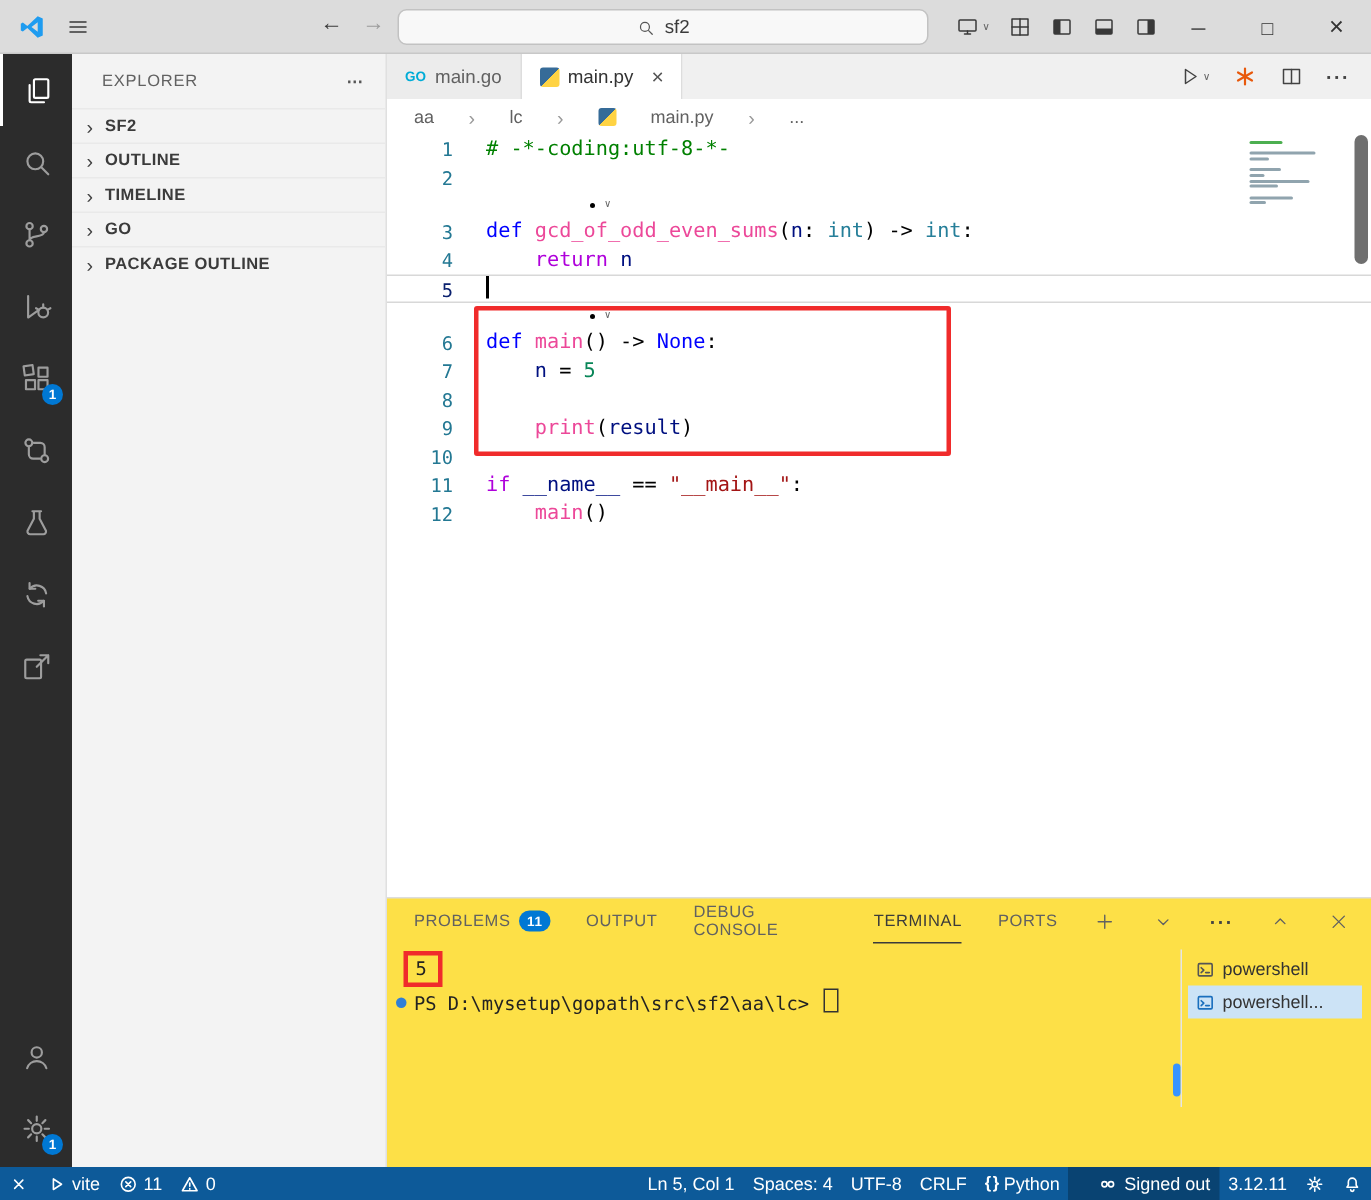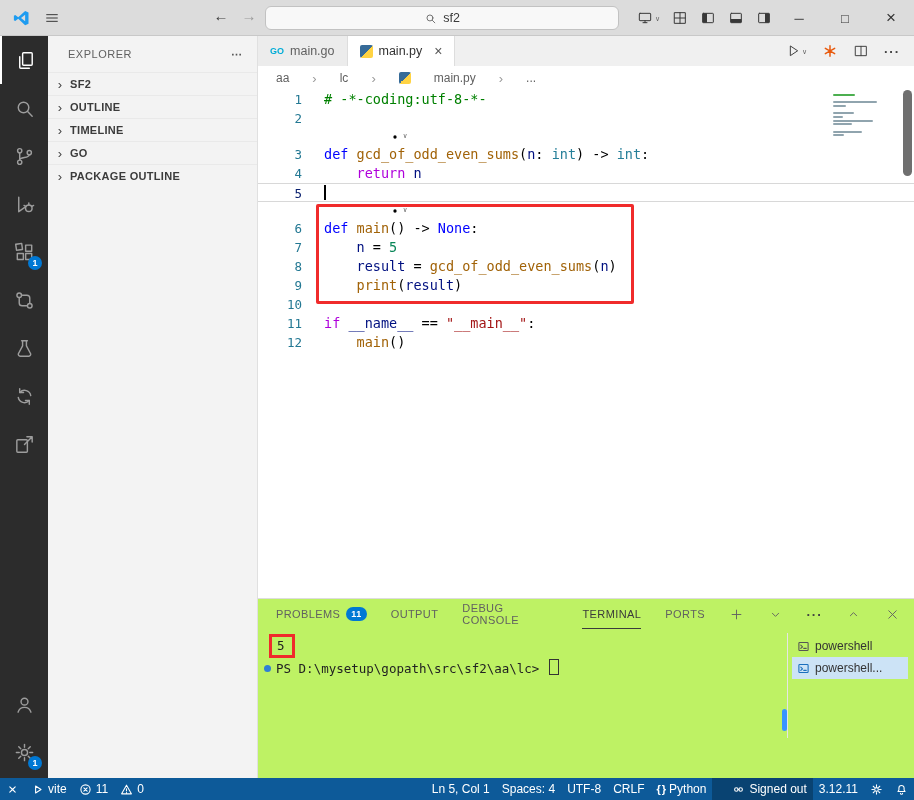--- a/index.html
+++ b/index.html
@@ -71,31 +71,31 @@
   .editor{position:absolute;left:258px;top:90px;right:0;height:508px;background:#fff;
           font-family:"DejaVu Sans Mono",monospace;font-size:13.5px;overflow:hidden;}
   .crow{display:flex;height:19px;line-height:19px;position:relative;box-sizing:border-box;}
   .crow.lens{height:17px;line-height:17px;}
   .crow.current{border-top:1px solid #d8d8d8;border-bottom:1px solid #d8d8d8;}
   .lnum{width:44px;text-align:right;padding-right:22px;color:#237893;font-size:12.5px;flex:none;}
   .crow.current .lnum{color:#0b216f;}
   .lcode{white-space:pre;color:#000;}
   .lenso{margin-left:66px;display:flex;align-items:center;gap:3px;color:#999;cursor:pointer;}
   .caret{display:inline-block;width:2px;height:15px;background:#000;vertical-align:-2px;}
-  .tk-com{color:#008000;}.tk-kw{color:#0000ff;}.tk-ctl{color:#af00db;}.tk-fn{color:#a16207;}
+  .tk-com{color:#008000;}.tk-kw{color:#0000ff;}.tk-ctl{color:#af00db;}.tk-fn{color:#ec4899;}
   .tk-var{color:#001080;}.tk-type{color:#267f99;}.tk-num{color:#098658;}.tk-str{color:#a31515;}
   .tk-def{color:#000;}
   .red-box{position:absolute;left:58px;top:114px;width:312px;height:94px;border:3px solid #f02b2b;
            border-radius:2px;pointer-events:none;}
   .minimap{position:absolute;left:575px;top:2px;width:52px;}
   .mm-bar{height:2px;margin:1.7px 0;border-radius:1px;}
   .ed-scrollbar{position:absolute;right:2px;top:0;width:9px;height:86px;background:#6f6f6f;border-radius:5px;}
 
   
-  .panel{position:absolute;left:258px;top:598px;right:0;bottom:22px;background:#bef264;
+  .panel{position:absolute;left:258px;top:598px;right:0;bottom:22px;background:#fde047;
          border-top:1px solid #ddd;box-sizing:border-box;}
   .panel-tabs{height:30px;display:flex;align-items:center;gap:24px;padding-left:18px;font-size:11px;
               letter-spacing:.4px;color:#616161;}
   .ptab{display:flex;align-items:center;gap:6px;height:100%;cursor:pointer;box-sizing:border-box;}
   .ptab.active{color:#3b3b3b;border-bottom:1px solid #3b3b3b;}
   .pbadge{background:#0078d4;color:#fff;border-radius:9px;font-size:9px;padding:2px 5px;font-weight:bold;}
   .p-act{display:flex;align-items:center;gap:1px;cursor:pointer;}
   .p-act .ico{width:15px;height:15px;}
   .term{position:absolute;left:0;top:34px;right:130px;bottom:0;font-family:"DejaVu Sans Mono",monospace;
         font-size:12.5px;color:#2b2b2b;}
@@ -445,21 +445,20 @@
         <div class="crow">
           <span class="lnum">6</span>
           <span class="lcode"><span class="tk-kw">def </span><span class="tk-fn">main</span><span class="tk-def">() -&gt; </span><span class="tk-kw">None</span><span class="tk-def">:</span></span>
         </div>
         <div class="crow">
           <span class="lnum">7</span>
           <span class="lcode"><span class="tk-def">    </span><span class="tk-var">n</span><span class="tk-def"> = </span><span class="tk-num">5</span></span>
         </div>
         <div class="crow">
           <span class="lnum">8</span>
-          <span class="lcode"><span class="tk-def">    </span><span class="tk-var">result</span><span class="tk-def"> = </span><span class="tk-fn">gcd_of_odd_even_sums</span><span class="tk-def">(</span><span class="tk-var">n</span><span class="tk-def">)</span></span>
         </div>
         <div class="crow">
           <span class="lnum">9</span>
           <span class="lcode"><span class="tk-def">    </span><span class="tk-fn">print</span><span class="tk-def">(</span><span class="tk-var">result</span><span class="tk-def">)</span></span>
         </div>
         <div class="crow">
           <span class="lnum">10</span>
           <span class="lcode"></span>
         </div>
         <div class="crow">

